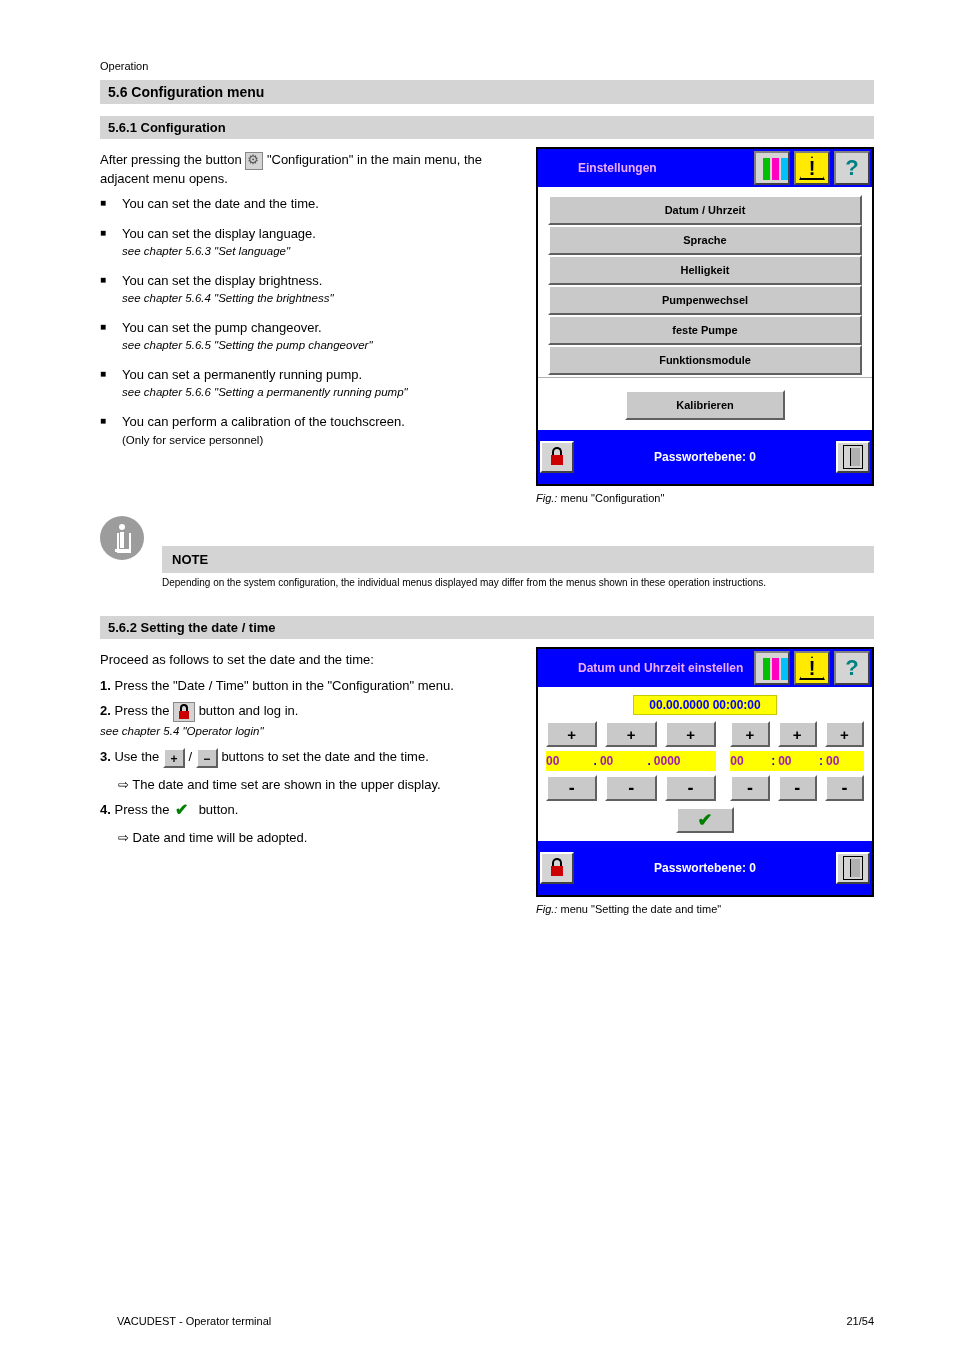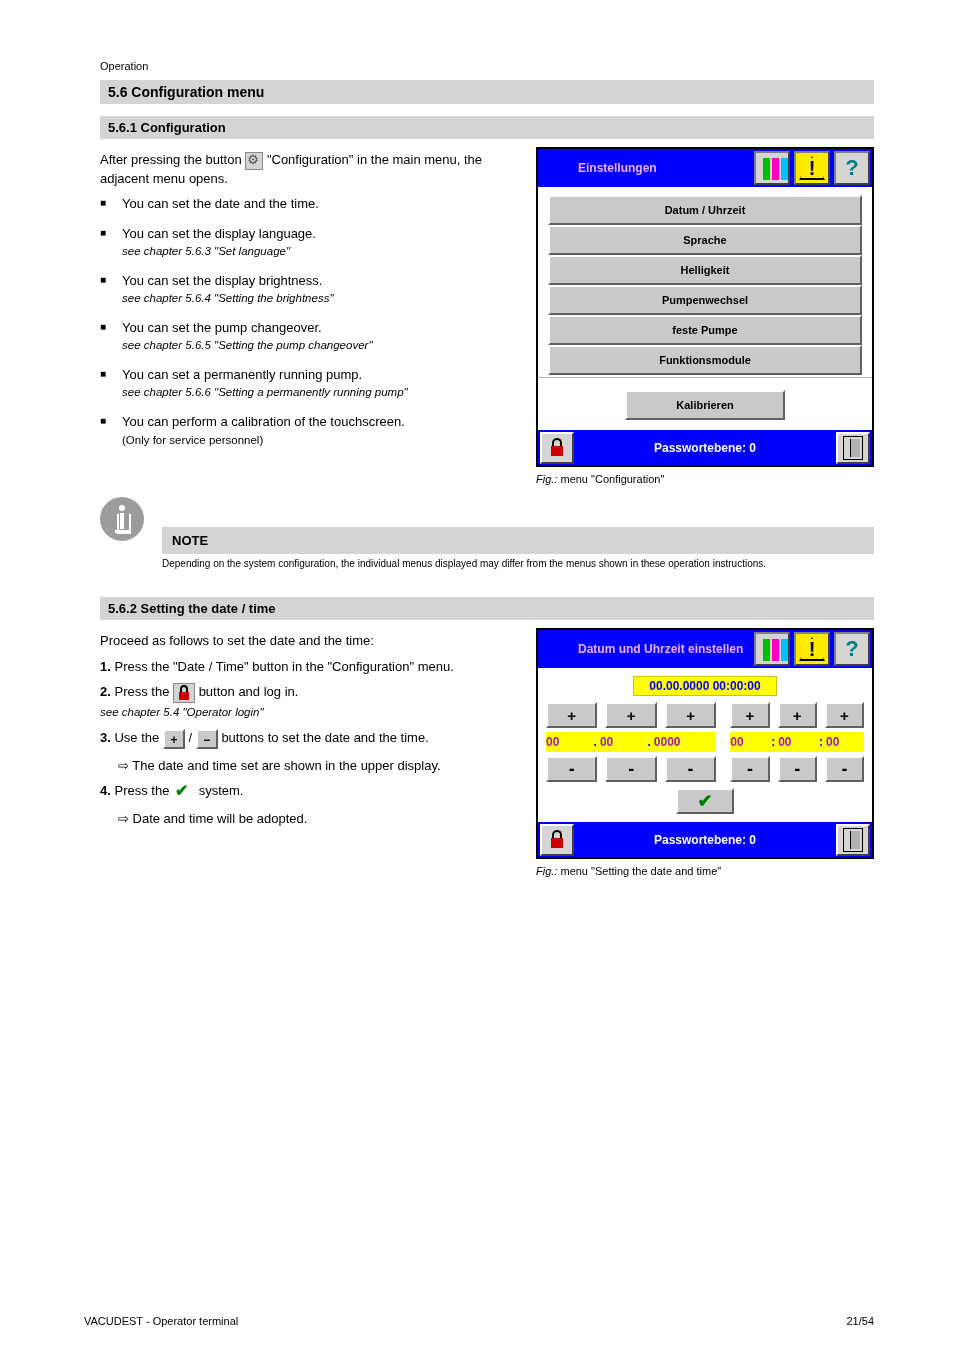--- a/index.html
+++ b/index.html
@@ -115,21 +115,21 @@
   }
   .tbtn.warn::before {
     content:""; position:absolute; left:3px; right:3px; top:3px; bottom:3px;
     border: 2px solid #000; clip-path: polygon(50% 0, 100% 100%, 0 100%);
   }
   .tbtn.help { background:#d4d4d4; }
   .tbtn.help::after { content:"?"; color:#008080; font-size:22px; font-weight:bold; }
 
   .hmi-body { padding: 8px; background: #fff; }
   .hmi-footer {
-    display:flex; align-items:center; height: 35px; background:#0000ff; padding: 2px;
+    display:flex; align-items:center; height: 54px; background:#0000ff; padding: 2px;
   }
   .hmi-footer .fbtn {
     width: 34px; height: 32px; border: 2px solid #fff; border-right-color:#404040; border-bottom-color:#404040;
     background:#d4d4d4; display:flex; align-items:center; justify-content:center; position:relative;
   }
   .hmi-footer .spacer { flex: 1 1 auto; text-align:center; color:#fff; font-weight:bold; font-size:12px; display:flex; align-items:center; justify-content:center; }
   .lock-shape { position:relative; width:14px; height:16px; }
   .lock-shape .body { position:absolute; left:1px; bottom:0; width:12px; height:10px; background:#cc0000; }
   .lock-shape .shackle { position:absolute; left:2px; top:-2px; width:10px; height:10px; border:2px solid #000; border-bottom:none; border-radius: 6px 6px 0 0; }
   .door-shape { position:relative; width:20px; height:24px; border:1px solid #000; background:#d4d4d4;}
@@ -191,21 +191,21 @@
     display:inline-block; width:22px; height:20px; vertical-align: middle;
     border:1px solid #888; background:#d4d4d4; position:relative;
   }
   .lockbtn-inline .body { position:absolute; left:5px; bottom:2px; width:10px; height:8px; background:#cc0000; }
   .lockbtn-inline .shackle { position:absolute; left:6px; top:1px; width:8px; height:8px; border:2px solid #000; border-bottom:none; border-radius:5px 5px 0 0;}
   .checkbtn-inline {
     display:inline-block; width:22px; height:20px; vertical-align:middle; position:relative;
   }
   .checkbtn-inline::after { content:"✔"; color:#008000; font-weight:bold; font-size:16px; position:absolute; left:2px; top:-2px;}
 
-  .footer { position:absolute; bottom: 24px; left: 84px; right: 80px; display:flex; justify-content:space-between; font-size:11px;}
+  .footer { position:absolute; bottom: 24px; left: 117px; right: 80px; display:flex; justify-content:space-between; font-size:11px;}
 </style>
 </head>
 <body>
 
 <div class="page">
   <div class="running-header">Operation</div>
 
   <div class="h2bar">5.6 Configuration menu</div>
 
   <div class="h3bar">5.6.1 Configuration</div>
@@ -326,21 +326,21 @@
         <span class="keybtn">−</span>
         <span> buttons to set the date and the time.</span>
       </p>
       <p class="para" style="padding-left:18px">
         ⇨ <span>The date and time set are shown in the upper display.</span>
       </p>
       <p class="para">
         <b>4.</b>
         <span>Press the </span>
         <span class="checkbtn-inline"></span>
-        <span> system.</span>
+        <span> button.</span>
       </p>
       <p class="para" style="padding-left:18px">
         ⇨ <span>Date and time will be adopted.</span>
       </p>
     </div>
 
     <div class="rightfig">
       <div class="hmi">
         <div class="hmi-titlebar">
           <div class="ticon"></div>

